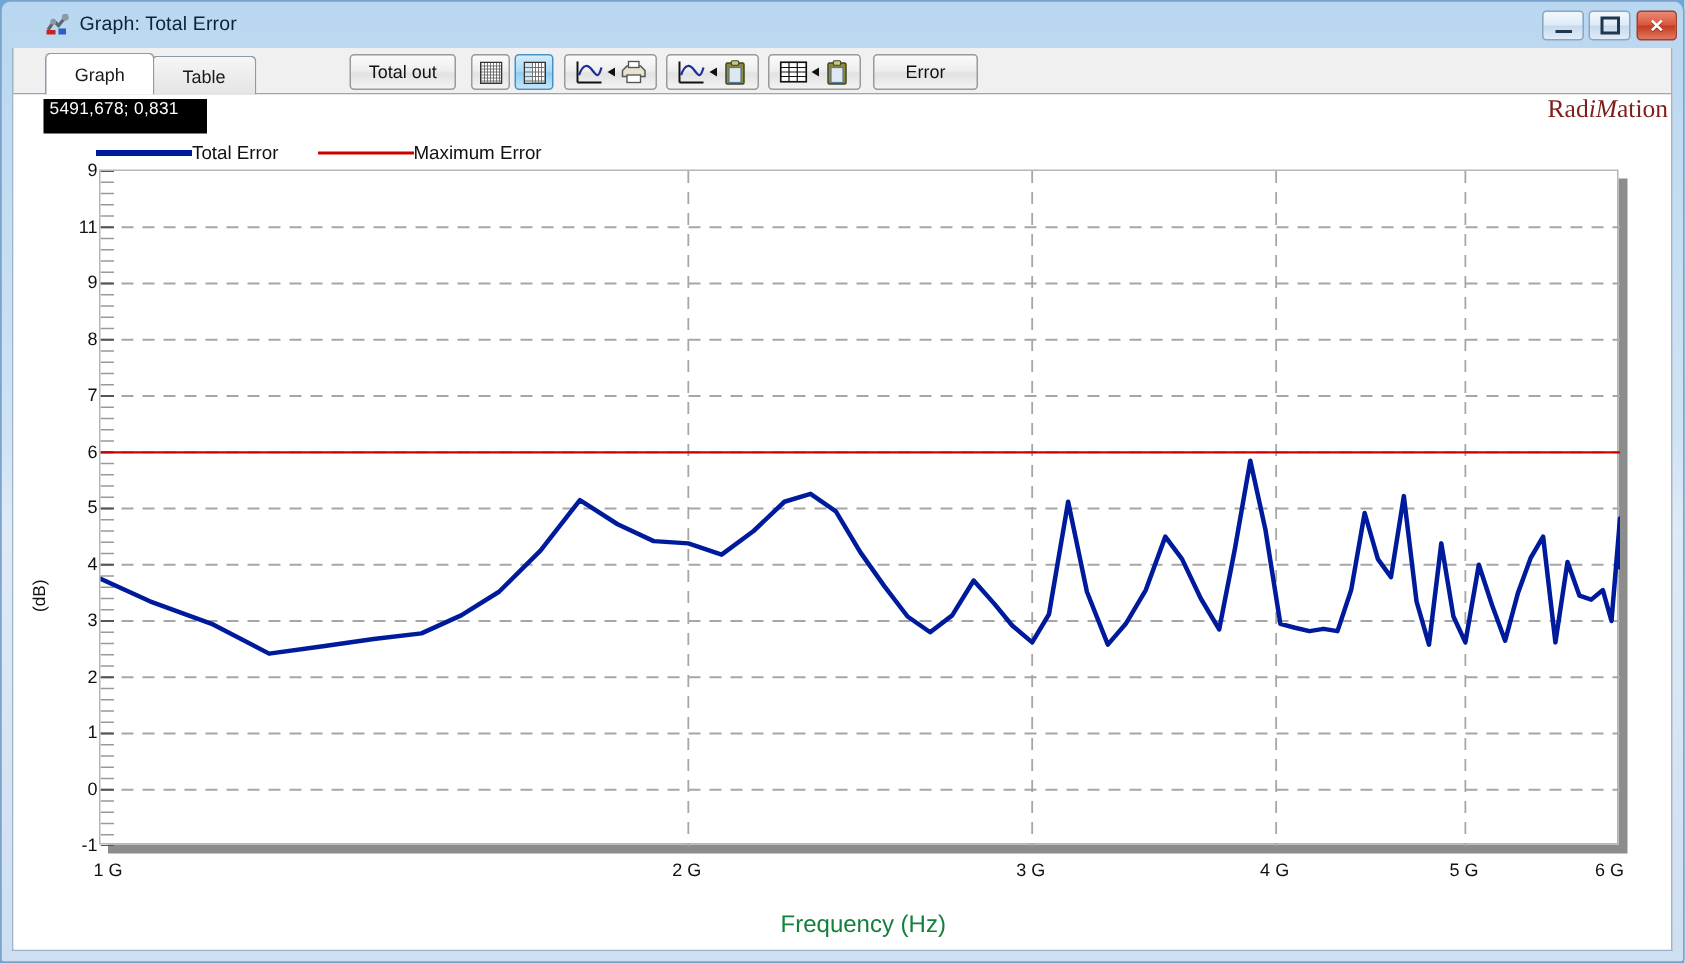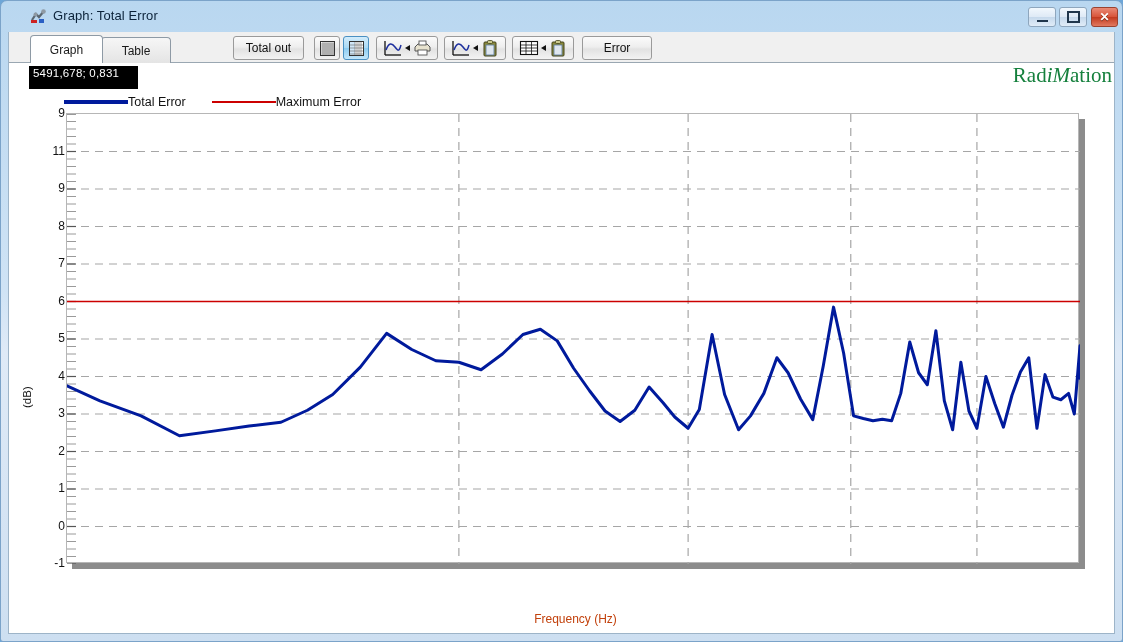--- a/index.html
+++ b/index.html
@@ -113,21 +113,21 @@
     position:absolute;left:20px;top:3px;
     background:#000;color:#fff;
     font-size:11.5px;
     padding:1px 5px 10px 4px;
     min-width:100px;
     letter-spacing:.2px;
   }
   #brand{
     position:absolute;right:2px;top:0px;
     font-family:"Liberation Serif",serif;
-    font-size:21px;color:#15803d;white-space:nowrap;
+    font-size:17px;color:#7f1d1d;white-space:nowrap;
   }
   #brand .it{font-style:italic;}
 
   
   #legend{
     position:absolute;left:55px;top:30px;height:18px;
     display:flex;align-items:center;gap:0;
   }
   .lg-line-blue{
     display:inline-block;width:64px;height:4px;background:#001a9c;
@@ -147,21 +147,21 @@
   }
   #ylabel{
     position:absolute;left:12px;top:300px;
     font-size:11.5px;color:#111;
     transform:rotate(-90deg);
     transform-origin:left top;
     white-space:nowrap;
   }
   #xlabel{
     position:absolute;left:0;right:0;bottom:2px;
-    text-align:center;font-size:12px;color:#c2410c;padding-left:24px;
+    text-align:center;font-size:16px;color:#15803d;padding-left:24px;
   }
   .ytick{
     position:absolute;right:0;
     font-size:12px;color:#111;
     text-align:right;
     transform:translateY(-50%);
     white-space:nowrap;
   }
   #yticks{position:absolute;left:16px;top:0;width:40px;height:100%;}
   .xtick{
@@ -325,20 +325,28 @@
             <div class="ytick" style="top: 342.5px;">2</div>
             <div class="ytick" style="top: 305px;">3</div>
             <div class="ytick" style="top: 267.5px;">4</div>
             <div class="ytick" style="top: 230px;">5</div>
             <div class="ytick" style="top: 192.5px;">6</div>
             <div class="ytick" style="top: 155px;">7</div>
             <div class="ytick" style="top: 117.5px;">8</div>
             <div class="ytick" style="top: 80px;">9</div>
             <div class="ytick" style="top: 42.5px;">11</div>
             <div class="ytick" style="top: 5px;">9</div>
+          </div>
+        <div id="xticks" style="top: 463px;">
+            <div class="xtick" style="left: 63px;">1 G</div>
+            <div class="xtick" style="left: 448.882px;">2 G</div>
+            <div class="xtick" style="left: 678.118px;">3 G</div>
+            <div class="xtick" style="left: 840.764px;">4 G</div>
+            <div class="xtick" style="left: 966.922px;">5 G</div>
+            <div class="xtick" style="left: 1064px;">6 G</div>
           </div>
         <div id="plotshadow" style="left: 63px; top: 11px; width: 1013px; height: 450px;"></div>
         <div id="plotbox" style="left: 57px; top: 5px; width: 1013px; height: 450px;">
           <svg id="chart-svg" width="1013" height="450" viewBox="0 0 1013 450">
               <line x1="0" y1="412.5" x2="1013" y2="412.5" stroke="#a6a6a6" stroke-width="1.2" stroke-dasharray="8 6"></line>
               <line x1="0" y1="375" x2="1013" y2="375" stroke="#a6a6a6" stroke-width="1.2" stroke-dasharray="8 6"></line>
               <line x1="0" y1="337.5" x2="1013" y2="337.5" stroke="#a6a6a6" stroke-width="1.2" stroke-dasharray="8 6"></line>
               <line x1="0" y1="300.00000000000006" x2="1013" y2="300.00000000000006" stroke="#a6a6a6" stroke-width="1.2" stroke-dasharray="8 6"></line>
               <line x1="0" y1="262.49999999999994" x2="1013" y2="262.49999999999994" stroke="#a6a6a6" stroke-width="1.2" stroke-dasharray="8 6"></line>
               <line x1="0" y1="225" x2="1013" y2="225" stroke="#a6a6a6" stroke-width="1.2" stroke-dasharray="8 6"></line>

